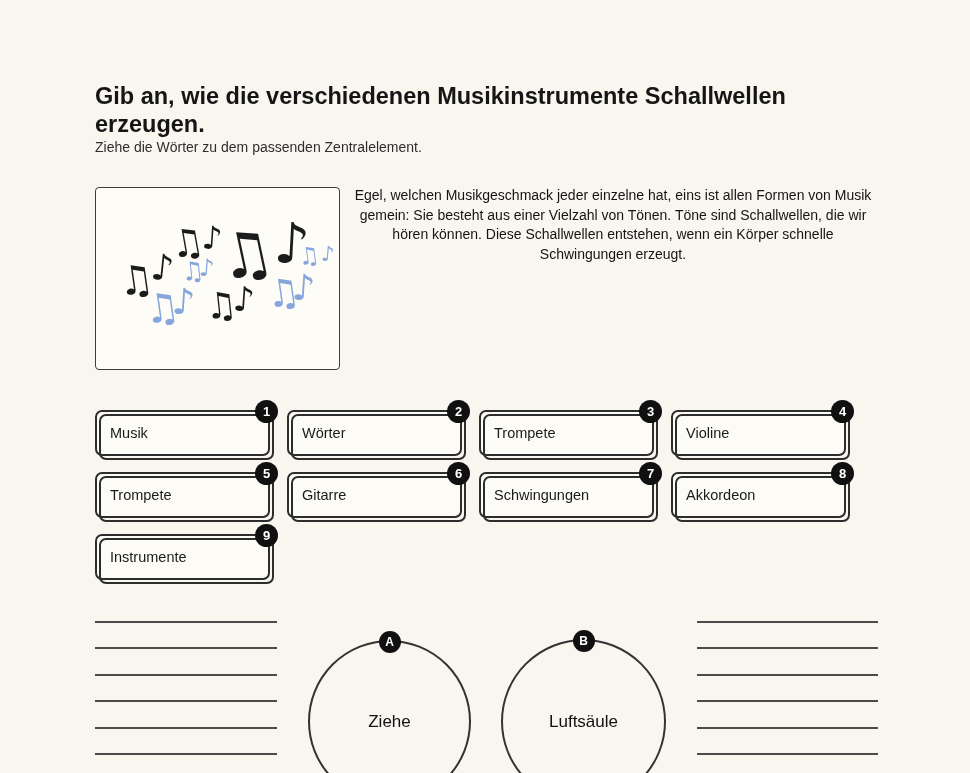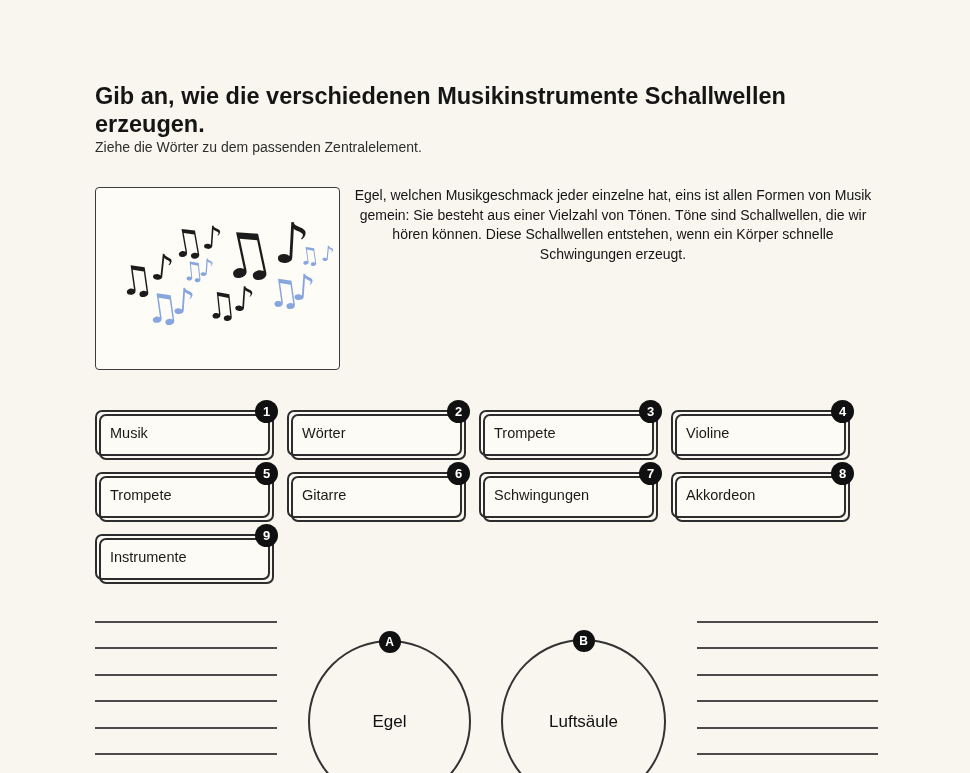--- a/index.html
+++ b/index.html
@@ -255,21 +255,21 @@
       <div class="answer-line"></div>
       <div class="answer-line"></div>
       <div class="answer-line"></div>
       <div class="answer-line"></div>
       <div class="answer-line"></div>
       <div class="answer-line"></div>
     </div>
 
   <div class="target-circle circle-a">
     <span class="letter-badge">A</span>
-    <span>Egel</span>
+    <span>Ziehe</span>
   </div>
 
   <div class="target-circle circle-b">
     <span class="letter-badge">B</span>
     <span>Luftsäule</span>
   </div>
 
 </div>
 
 </body></html>

